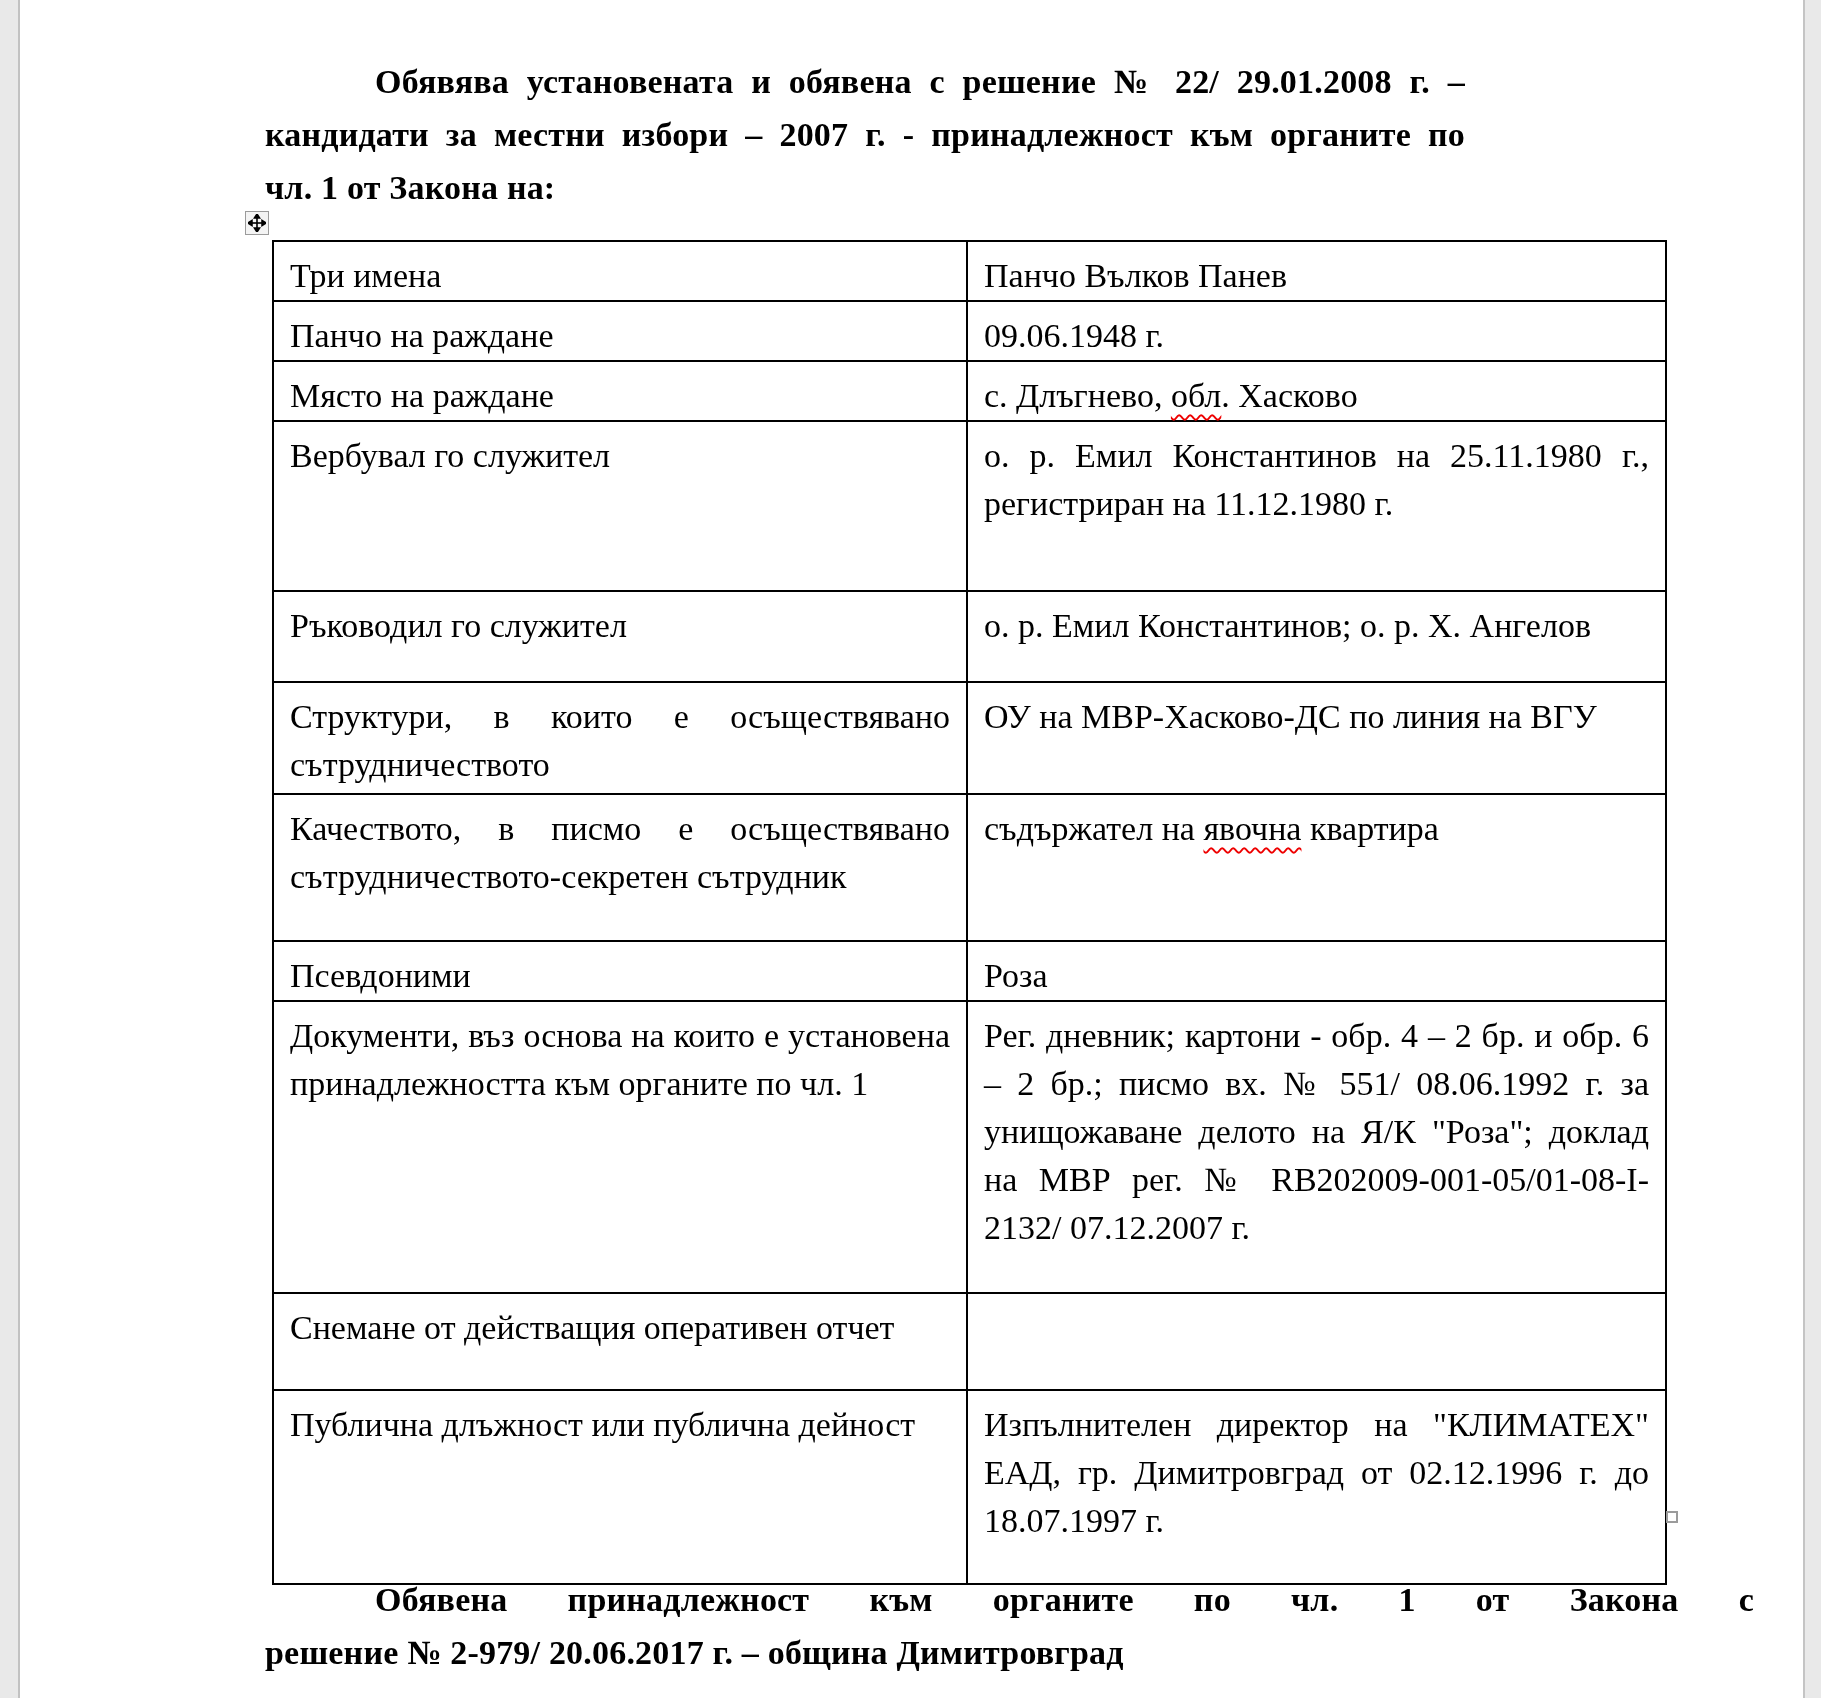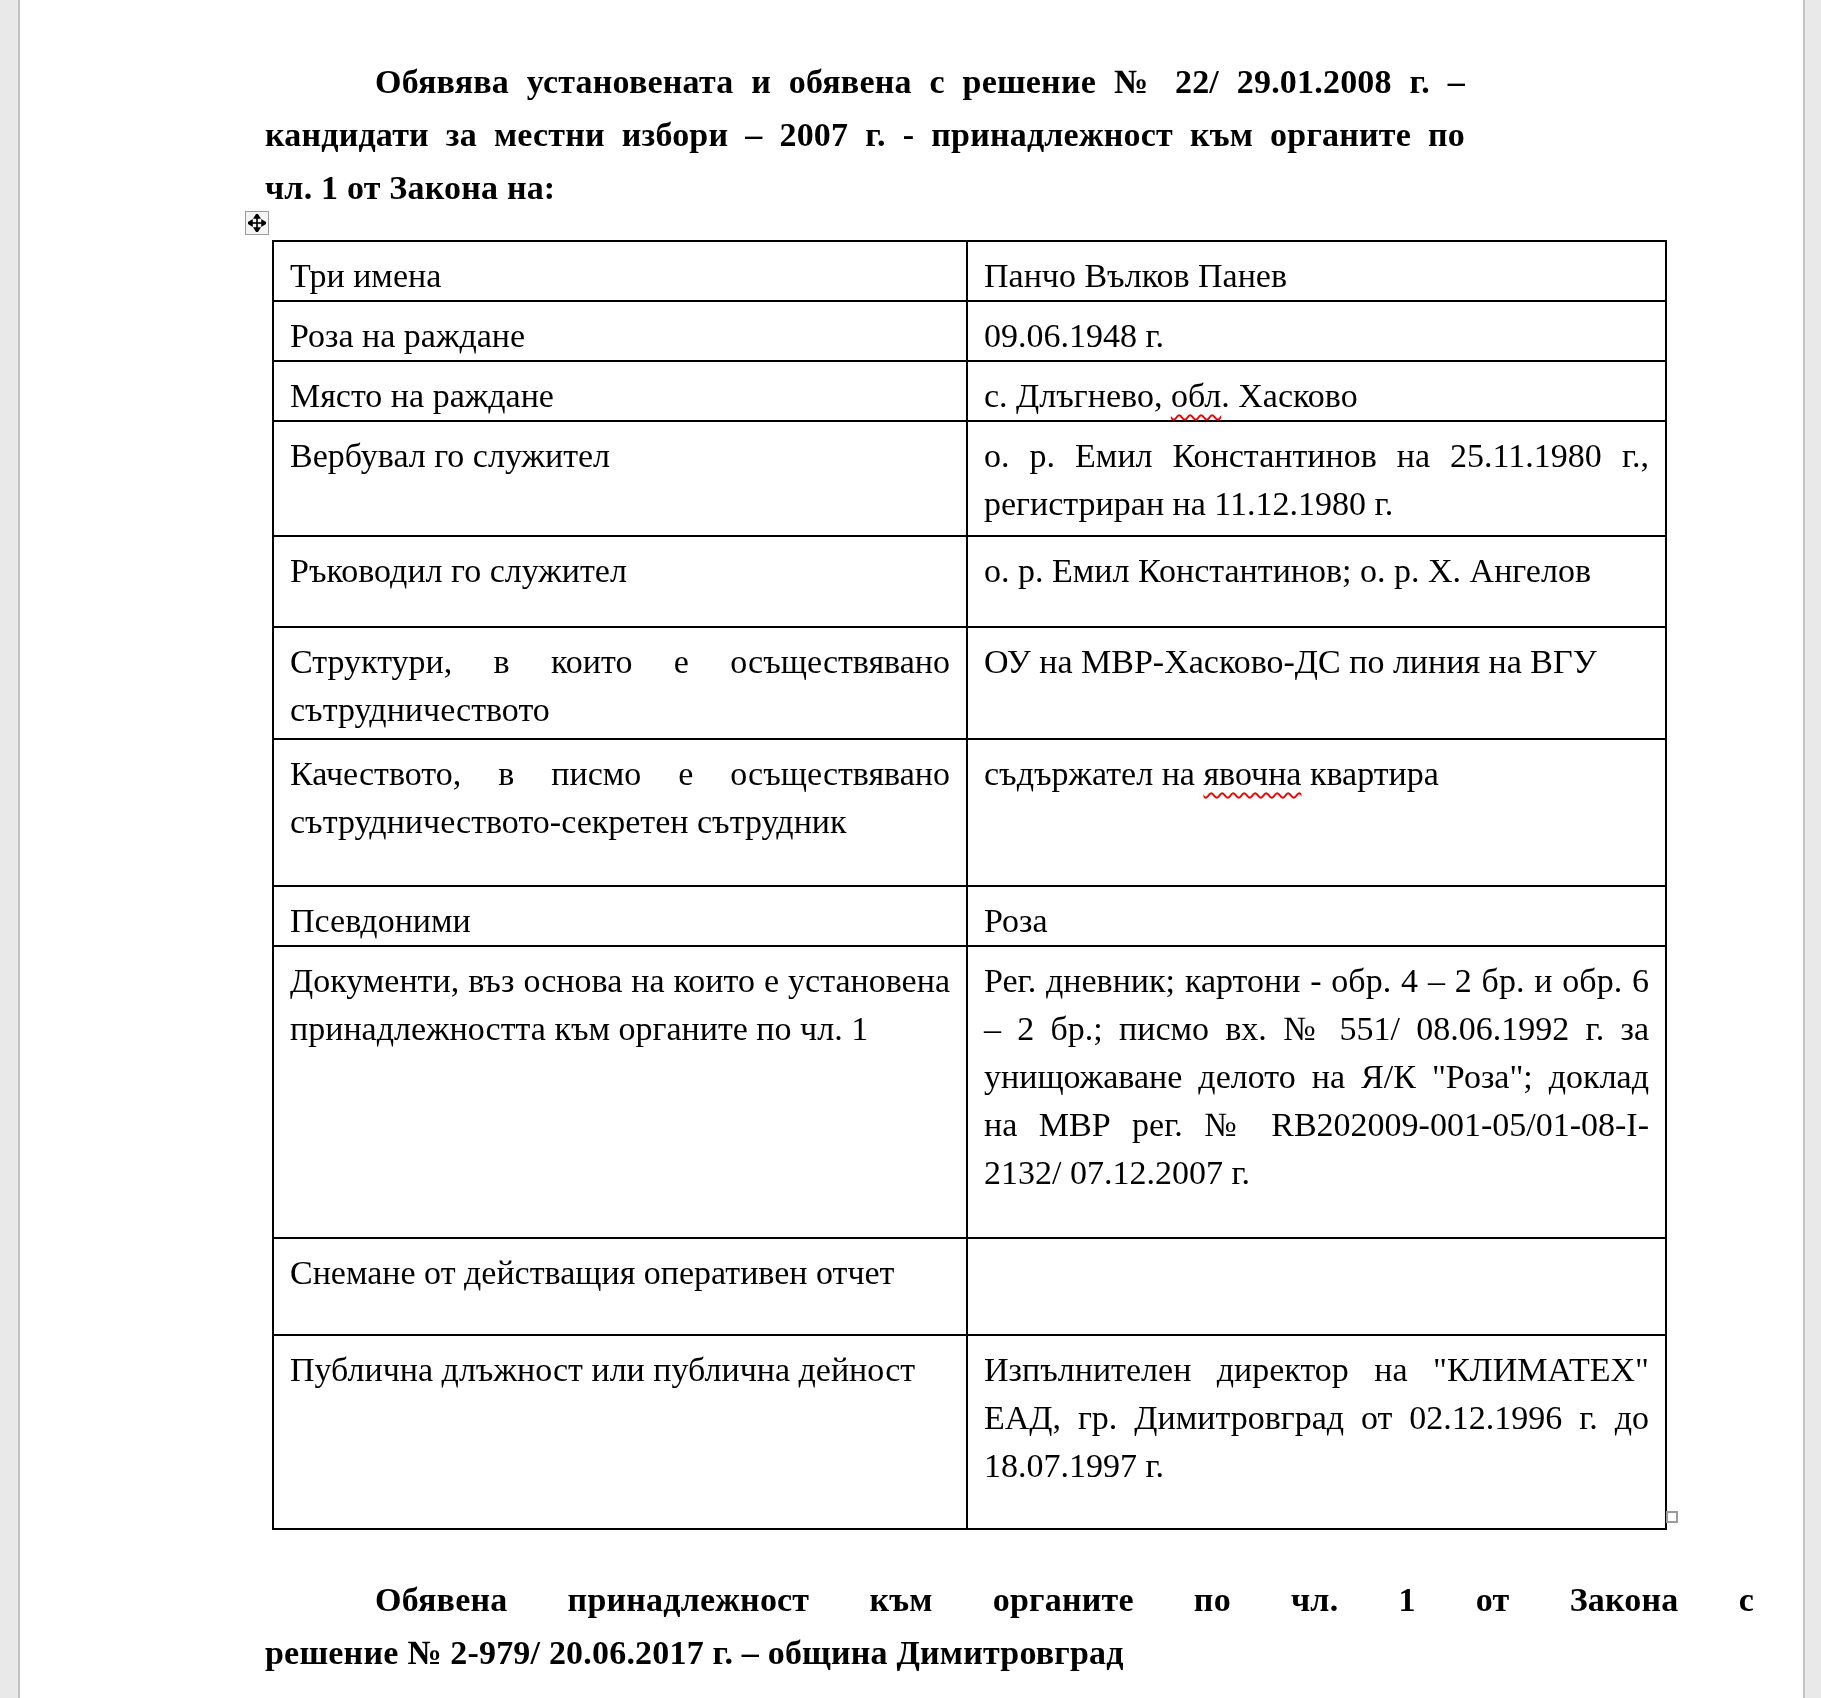--- a/index.html
+++ b/index.html
@@ -34,21 +34,21 @@
     font-size:34px; line-height:48px;
   }
   col.c1 { width:694px; } col.c2 { width:699px; }
   .doc-table td {
     border:2px solid #000;
     padding:10px 16px 0 16px;
     vertical-align:top;
     text-align:justify;
   }
   .doc-table .bold { font-weight:normal; }
-  tr.r1{height:50px} tr.r2{height:48px} tr.r3{height:49px} tr.r4{height:115px}
+  tr.r1{height:50px} tr.r2{height:48px} tr.r3{height:49px} tr.r4{height:170px}
   tr.r5{height:91px} tr.r6{height:112px} tr.r7{height:147px} tr.r8{height:50px}
   tr.r9{height:292px} tr.r10{height:97px} tr.r11{height:194px}
 
   .sq {
     text-decoration-line:underline;
     text-decoration-style:wavy;
     text-decoration-color:#ee0000;
     text-decoration-thickness:2px;
     text-underline-offset:7px;
     text-decoration-skip-ink:none;
@@ -103,21 +103,21 @@
   <colgroup>
       <col class="c1">
       <col class="c2">
     </colgroup>
   <tbody>
     <tr class="r1">
       <td>Три имена</td>
       <td class="bold">Панчо Вълков Панев</td>
     </tr>
     <tr class="r2">
-      <td>Роза на раждане</td>
+      <td>Панчо на раждане</td>
       <td>09.06.1948 г.</td>
     </tr>
     <tr class="r3">
       <td>Място на раждане</td>
       <td><span>с. Длъгнево, </span><span class="sq">обл</span><span>. Хасково</span></td>
     </tr>
     <tr class="r4">
       <td>Вербувал го служител</td>
       <td>о. р. Емил Константинов на 25.11.1980 г., регистриран на 11.12.1980 г.</td>
     </tr>

